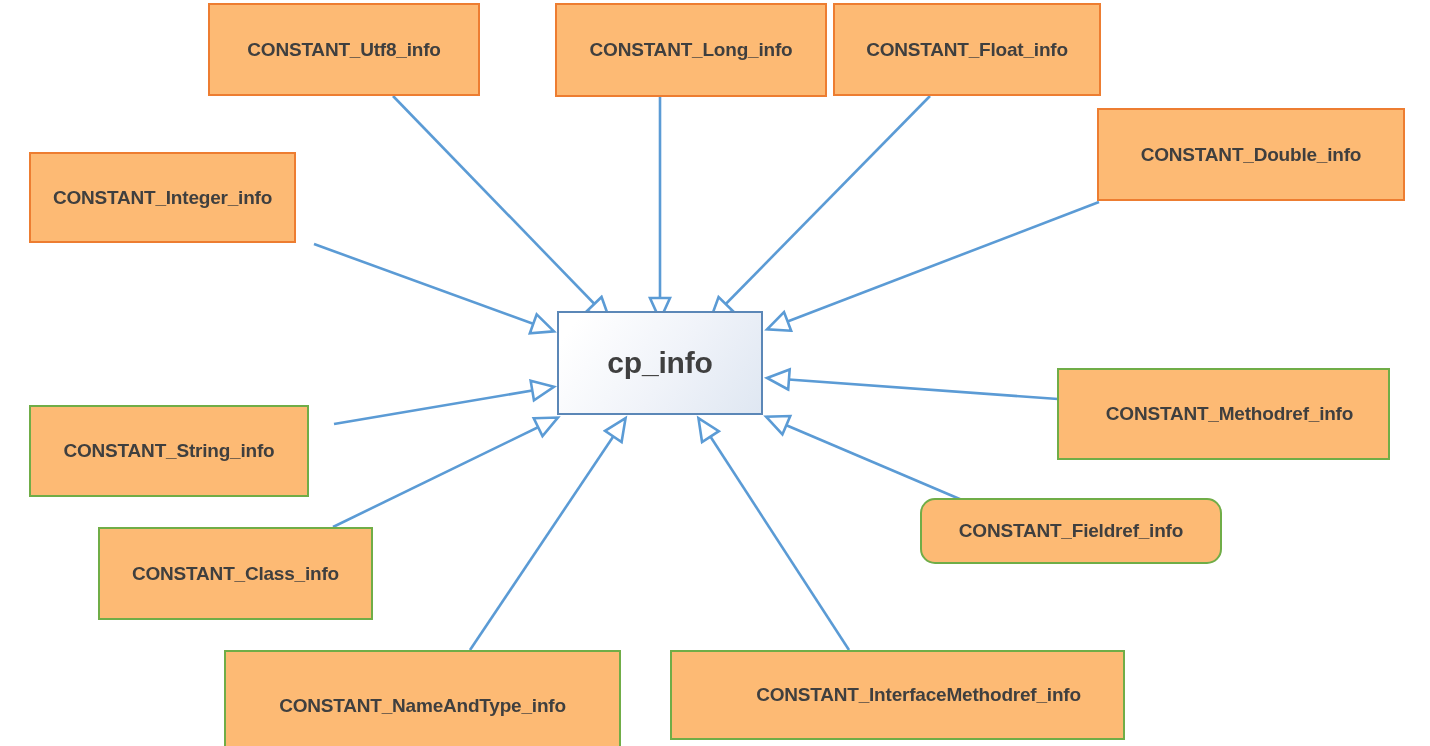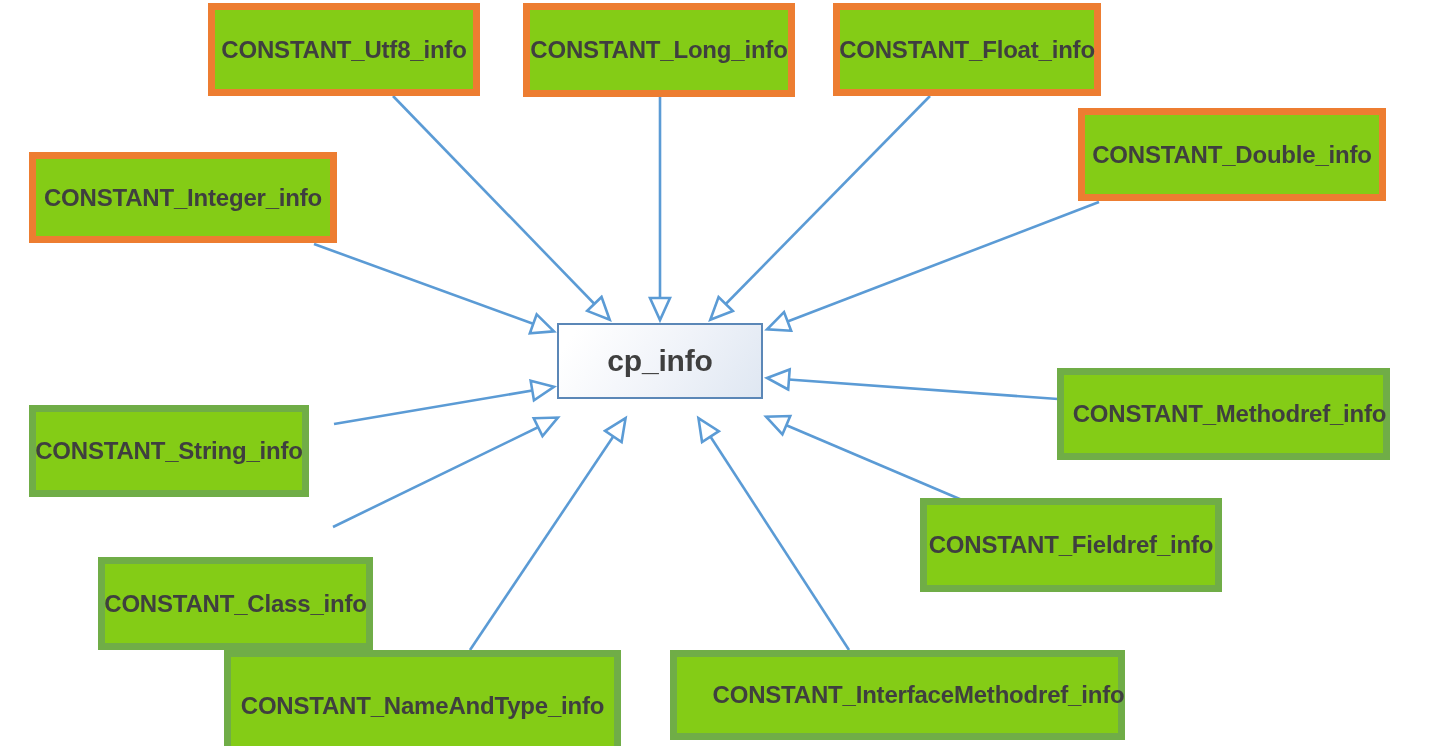--- a/index.html
+++ b/index.html
@@ -15,48 +15,48 @@
     position: absolute;
     left: 0; top: 0;
     width: 1430px; height: 746px;
     z-index: 1;
   }
   .edge { fill: none; stroke-width: 2.6px; }
   .node {
     position: absolute;
     z-index: 2;
     box-sizing: border-box;
-    background: #84cc16;
-    border: 7px solid #a21caf;
+    background: #fdba74;
+    border: 2px solid #a21caf;
     display: flex;
     align-items: center;
     justify-content: center;
     text-align: center;
     font-weight: 700;
-    font-size: 24px;
+    font-size: 19px;
     letter-spacing: -0.2px;
   }
   .node.center-node {
     border-width: 2px;
     background: linear-gradient(125deg, #ffffff 8%, #f0f3f9 55%, #dfe7f2 100%);
     font-size: 30px;
   }
   
   #n-utf8               { left: 208px;  top: 3px;   width: 272px; height: 93px; }
   #n-long               { left: 523px;  top: 3px;   width: 272px; height: 94px; }
   #n-float              { left: 833px;  top: 3px;   width: 268px; height: 93px; }
   #n-double             { left: 1078px; top: 108px; width: 308px; height: 93px; }
-  #n-integer            { left: 29px;   top: 152px; width: 308px; height: 91px; }
+  #n-integer            { left: 29px;   top: 152px; width: 267px; height: 91px; }
   #n-methodref          { left: 1057px; top: 368px; width: 333px; height: 92px; padding-left: 12px; }
   #n-string             { left: 29px;   top: 405px; width: 280px; height: 92px; }
-  #n-fieldref           { left: 920px;  top: 498px; width: 302px; height: 94px; }
-  #n-class              { left: 98px;   top: 557px; width: 275px; height: 93px; }
+  #n-fieldref           { left: 920px;  top: 498px; width: 302px; height: 66px; border-radius: 15px; }
+  #n-class              { left: 98px;   top: 527px; width: 275px; height: 93px; }
   #n-nameandtype        { left: 224px;  top: 650px; width: 397px; height: 112px; }
   #n-interfacemethodref { left: 670px;  top: 650px; width: 455px; height: 90px; padding-left: 42px; }
-  #n-cp                 { left: 557px;  top: 323px; width: 206px; height: 76px; }
+  #n-cp                 { left: 557px;  top: 311px; width: 206px; height: 104px; }
 </style>
 </head>
 <body>
 
 <div class="canvas" style="color: rgb(63, 63, 63); background: rgb(255, 255, 255);">
 
   <svg class="edges" viewBox="0 0 1430 746" xmlns="http://www.w3.org/2000/svg">
     <defs>
       <marker id="ah" markerWidth="30" markerHeight="28" refX="23" refY="12" orient="auto" markerUnits="userSpaceOnUse">
         <path id="ah-path" d="M2,2 L24,12 L2,22 Z" fill="#ffffff" stroke-width="2.6" stroke-linejoin="miter" stroke="#5B9BD5"></path>
@@ -71,27 +71,27 @@
     <line class="edge" x1="334" y1="424" x2="553" y2="387" marker-end="url(#ah)" stroke="#5B9BD5"></line>
     <line class="edge" x1="962" y1="500" x2="767" y2="417" marker-end="url(#ah)" stroke="#5B9BD5"></line>
     <line class="edge" x1="333" y1="527" x2="557" y2="418" marker-end="url(#ah)" stroke="#5B9BD5"></line>
     <line class="edge" x1="470" y1="650" x2="625" y2="419" marker-end="url(#ah)" stroke="#5B9BD5"></line>
     <line class="edge" x1="849" y1="650" x2="699" y2="419" marker-end="url(#ah)" stroke="#5B9BD5"></line>
   </svg>
 
   <div class="node" id="n-utf8" style="border-color: rgb(237, 125, 49);">
     <span>CONSTANT_Utf8_info</span>
   </div>
-  <div class="node" id="n-long" style="border-color: rgb(237, 125, 49);">
+  <div class="node" id="n-long" style="border-color: rgb(237, 125, 49); margin-left: 32px;">
     <span>CONSTANT_Long_info</span>
   </div>
   <div class="node" id="n-float" style="border-color: rgb(237, 125, 49);">
     <span>CONSTANT_Float_info</span>
   </div>
-  <div class="node" id="n-double" style="border-color: rgb(237, 125, 49);">
+  <div class="node" id="n-double" style="border-color: rgb(237, 125, 49); margin-left: 19px;">
     <span>CONSTANT_Double_info</span>
   </div>
   <div class="node" id="n-integer" style="border-color: rgb(237, 125, 49);">
     <span>CONSTANT_Integer_info</span>
   </div>
   <div class="node" id="n-methodref" style="border-color: rgb(112, 173, 71);">
     <span>CONSTANT_Methodref_info</span>
   </div>
   <div class="node" id="n-string" style="border-color: rgb(112, 173, 71);">
     <span>CONSTANT_String_info</span>

